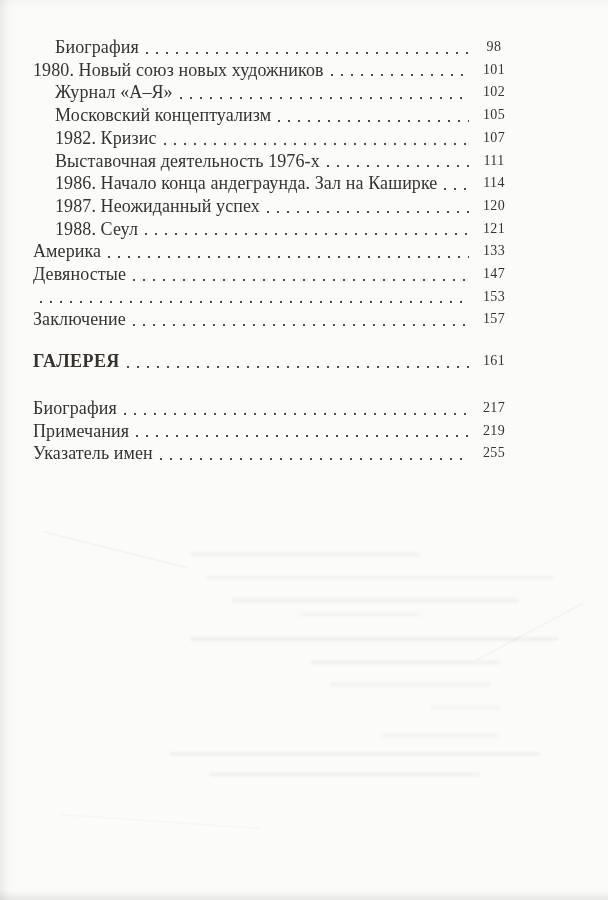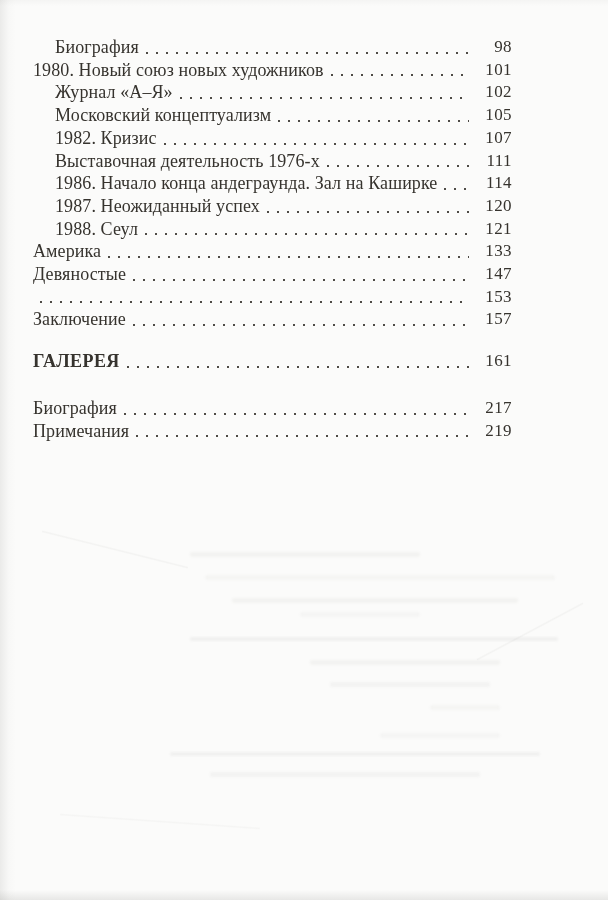--- a/index.html
+++ b/index.html
@@ -66,22 +66,22 @@
     align-self:flex-end;
     margin:0 7px 4px 6px;
     background-image:radial-gradient(circle at 2px 2px, var(--ink) 1.2px, rgba(0,0,0,0) 1.45px);
     background-size:10px 4px;
     background-repeat:repeat-x;
     background-position:left bottom;
     opacity:.88;
   }
   .toc-page{
     flex:0 0 36px;
-    text-align:right;
-    font-size:17px;
+    text-align:center;
+    font-size:14px;
     letter-spacing:.4px;
   }
 
   
   .ghost{position:absolute;left:0;top:0;right:0;bottom:0;pointer-events:none;}
   .ghost-line{
     position:absolute;height:5px;border-radius:3px;
     background:rgba(105,105,98,.055);
     filter:blur(1.2px);
   }
@@ -190,20 +190,25 @@
       <div class="toc-section" data-name="toc-section-backmatter">
         <div class="toc-row" data-name="toc-entry">
     <span class="toc-label" data-name="toc-entry-label">Биография</span>
     <span class="toc-dots" data-name="dot-leader"></span>
     <span class="toc-page" data-name="toc-entry-page">217</span>
   </div>
         <div class="toc-row" data-name="toc-entry">
     <span class="toc-label" data-name="toc-entry-label">Примечания</span>
     <span class="toc-dots" data-name="dot-leader"></span>
     <span class="toc-page" data-name="toc-entry-page">219</span>
+  </div>
+        <div class="toc-row" data-name="toc-entry">
+    <span class="toc-label" data-name="toc-entry-label">Указатель имен</span>
+    <span class="toc-dots" data-name="dot-leader"></span>
+    <span class="toc-page" data-name="toc-entry-page">255</span>
   </div>
       </div>
     </div>
 
   <div class="ghost" data-name="page-show-through">
     <div class="ghost-line g1" data-name="ghost-line"></div>
     <div class="ghost-line g2" data-name="ghost-line"></div>
     <div class="ghost-line g3" data-name="ghost-line"></div>
     <div class="ghost-line g4" data-name="ghost-line"></div>
     <div class="ghost-line g5" data-name="ghost-line"></div>

